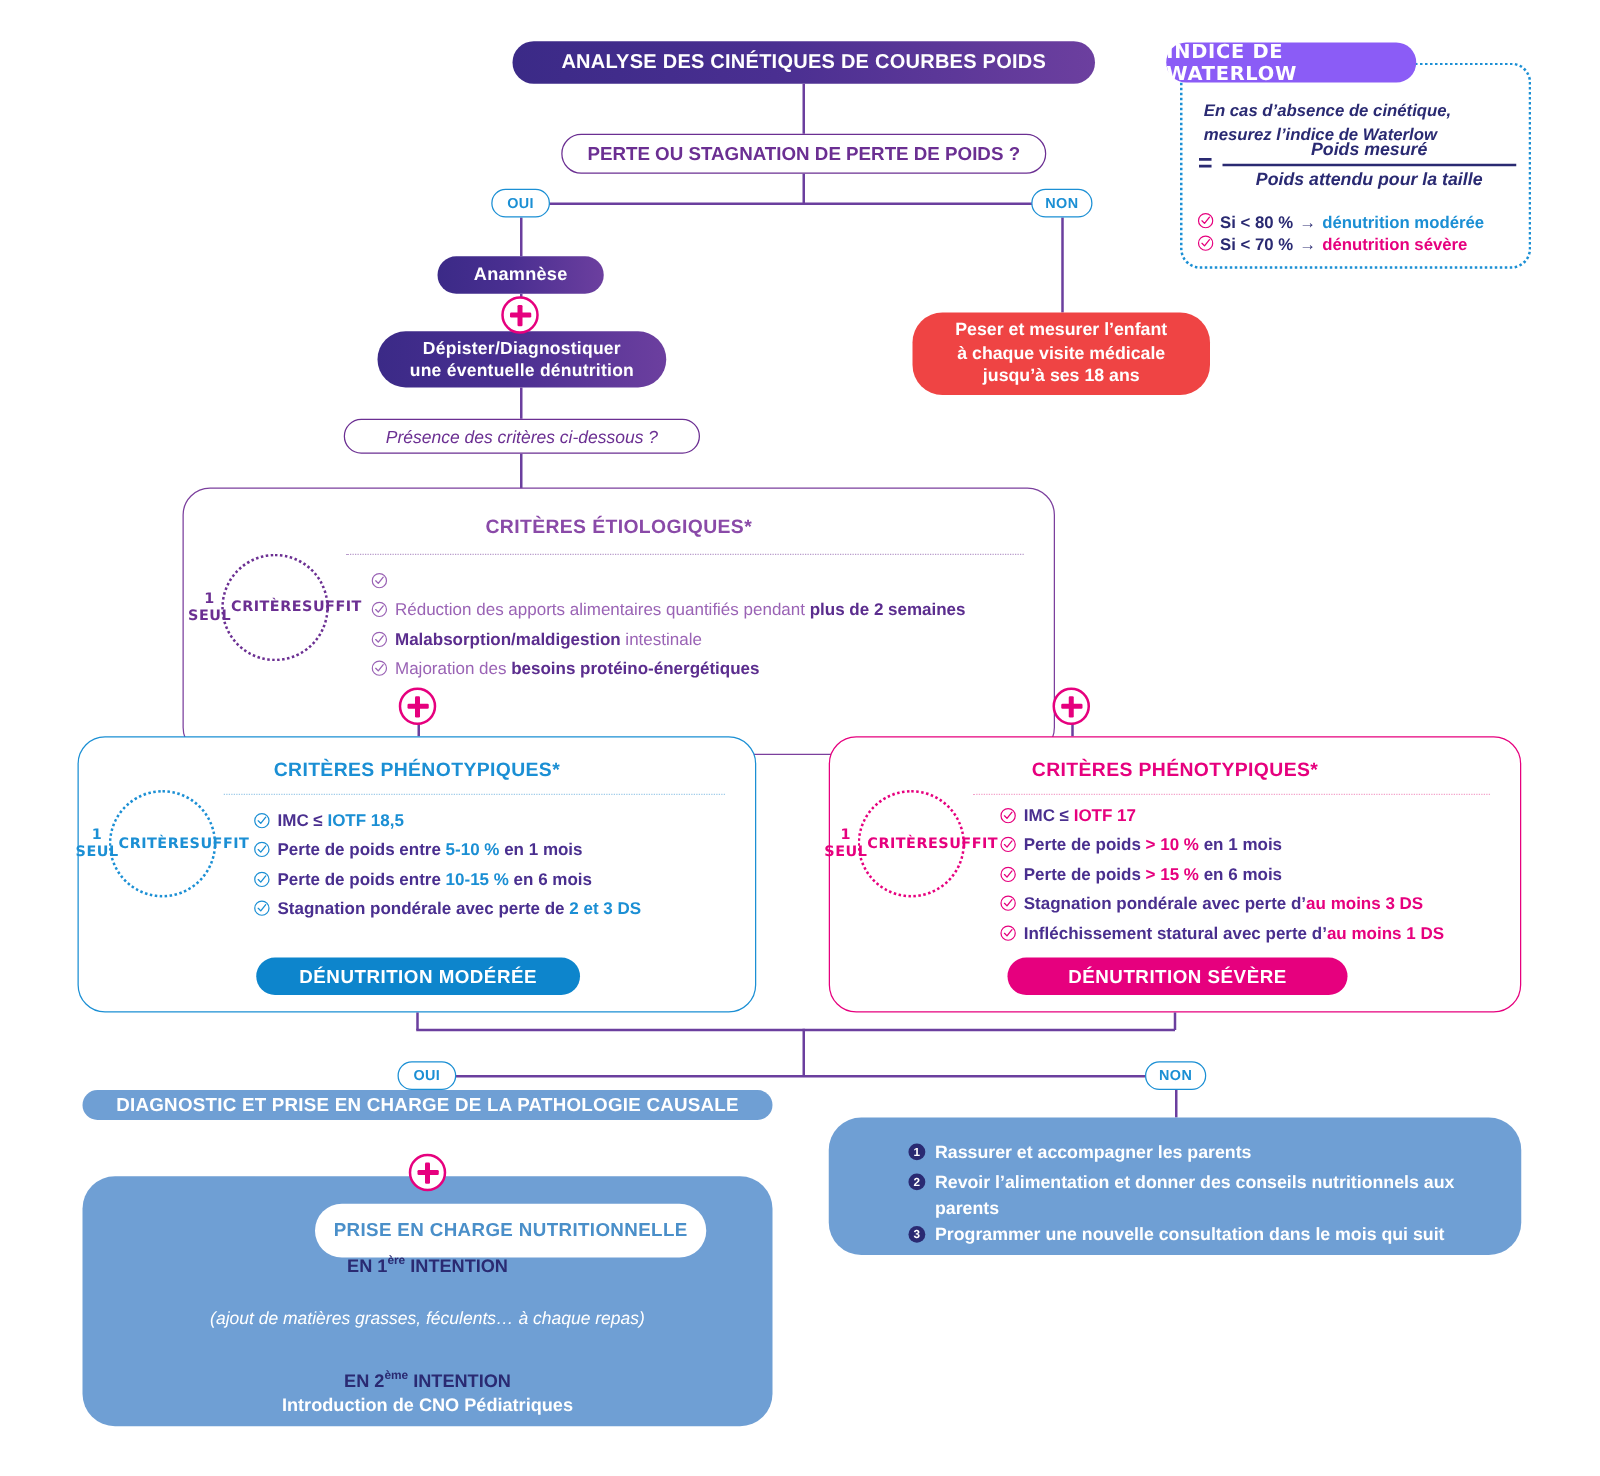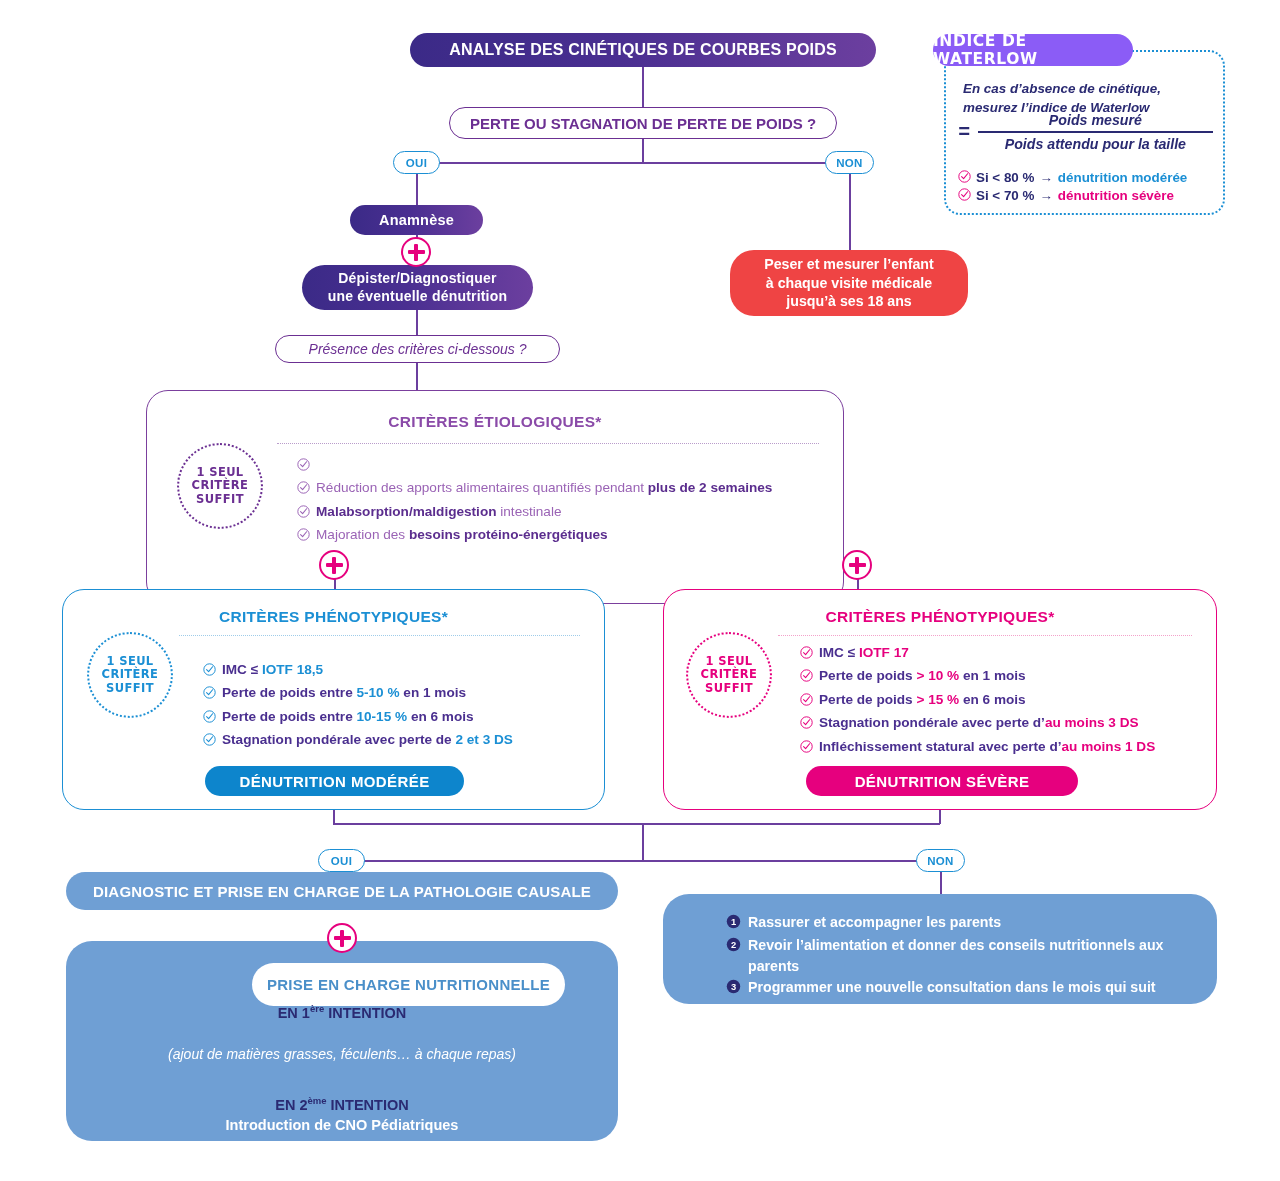--- a/index.html
+++ b/index.html
@@ -53,21 +53,21 @@
   .etio .card-title{color:#8a4aa8;}
   .moderate .card-title{color:#1b8fd4;}
   .severe .card-title{color:#e6007e;}
   .sep{height:0;border-top:1.4px dotted;}
   .etio .sep{border-color:#b99ccb;}
   .moderate .sep{border-color:#9fcce9;}
   .severe .sep{border-color:#f3a2ca;}
 
   .badge{
     width:82px;height:82px;border-radius:50%;
-    display:flex;flex-direction:column;align-items:center;justify-content:center;
+    display:flex;flex-direction:row;align-items:center;justify-content:center;
     font-family:"DejaVu Sans",sans-serif;font-weight:bold;font-size:11.5px;line-height:1.18;
     letter-spacing:.4px;text-align:center;
   }
   .etio .badge{border:2.4px dotted #6b2f92;color:#6b2f92;}
   .moderate .badge{border:2.4px dotted #1b8fd4;color:#1b8fd4;}
   .severe .badge{border:2.4px dotted #e6007e;color:#e6007e;}
 
   ul.crit{list-style:none;margin:0;padding:0;}
   ul.crit li{
     display:flex;align-items:flex-start;gap:6px;font-size:13.6px;line-height:1.58;
@@ -244,21 +244,21 @@
 <div class="abs plus" style="left:842px;top:550px;"></div>
 
 <div class="abs card moderate" style="left:62px;top:589px;width:543px;height:221px;">
   <div class="card-title" style="margin-top:18px;">CRITÈRES PHÉNOTYPIQUES*</div>
   <div class="badge" style="position:absolute;left:24px;top:42px;">
     <span>1 SEUL</span>
     <span>CRITÈRE</span>
     <span>SUFFIT</span>
   </div>
   <div class="sep" style="position:absolute;left:116px;right:24px;top:45px;"></div>
-  <ul class="crit" id="mod-items" style="position:absolute;left:140px;top:69px;right:18px;">
+  <ul class="crit" id="mod-items" style="position:absolute;left:140px;top:56px;right:18px;">
       <li>
         <span class="chk"><svg width="13" height="13" viewBox="0 0 16 16">
             <circle cx="8" cy="8" r="7" fill="none" stroke="#1b8fd4" stroke-width="1.2"></circle>
             <polyline points="4.4,8.2 6.9,10.7 11.8,4.6" fill="none" stroke="#1b8fd4" stroke-width="1.3" stroke-linecap="round" stroke-linejoin="round"></polyline>
           </svg></span>
         <span><span class="cpurple">IMC ≤ </span><span class="cblue">IOTF 18,5</span></span>
       </li>
       <li>
         <span class="chk"><svg width="13" height="13" viewBox="0 0 16 16">
             <circle cx="8" cy="8" r="7" fill="none" stroke="#1b8fd4" stroke-width="1.2"></circle>
@@ -337,21 +337,21 @@
 <div class="abs line lineH" style="left:333px;top:823px;width:607px;"></div>
 <div class="abs line lineV" style="left:642px;top:823px;height:38px;"></div>
 <div class="abs line lineH" style="left:341px;top:860px;width:600px;"></div>
 
 <div class="abs yn" style="left:318px;top:849px;width:47px;height:23px;">OUI</div>
 <div class="abs yn" style="left:916px;top:849px;width:49px;height:23px;">NON</div>
 
 <div class="abs line lineV" style="left:341px;top:872px;height:22px;"></div>
 <div class="abs line lineV" style="left:940px;top:872px;height:22px;"></div>
 
-<div class="abs bar-blue" style="left:66px;top:872px;width:552px;height:38px;">DIAGNOSTIC ET PRISE EN CHARGE DE LA PATHOLOGIE CAUSALE</div>
+<div class="abs bar-blue" style="left:66px;top:872px;width:552px;height:24px;">DIAGNOSTIC ET PRISE EN CHARGE DE LA PATHOLOGIE CAUSALE</div>
 <div class="abs plus" style="left:327px;top:923px;"></div>
 
 <div class="abs panel-blue" style="left:66px;top:941px;width:552px;height:200px;">
   <div class="white-pill" style="position:absolute;left:186px;top:22px;width:313px;height:43px;">PRISE EN CHARGE NUTRITIONNELLE</div>
 
   <div class="pc-line" style="position:absolute;left:0;right:0;top:62px;">
     <span class="pc-strong">EN 1</span><span class="pc-strong sup">ère</span><span class="pc-strong"> INTENTION</span>
   </div>
   <div class="pc-line pc-ital" style="position:absolute;left:0;right:0;top:105px;">(ajout de matières grasses, féculents… à chaque repas)</div>
 

